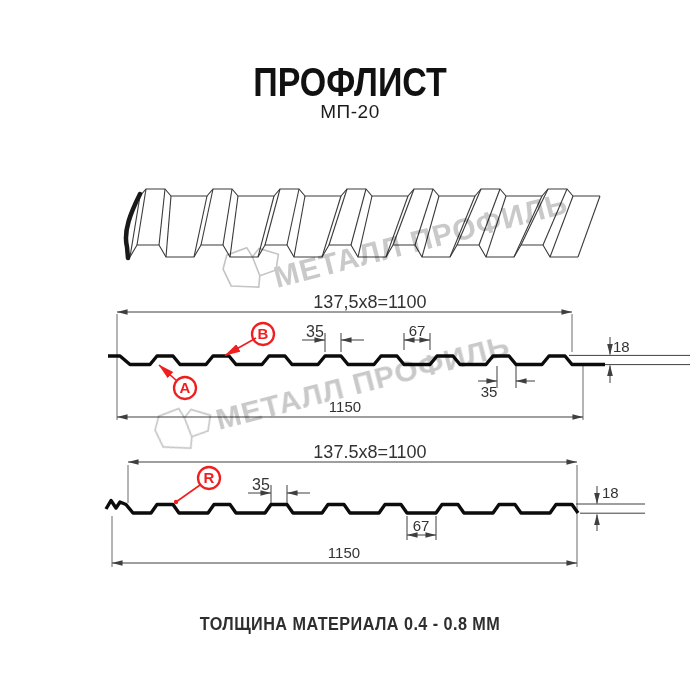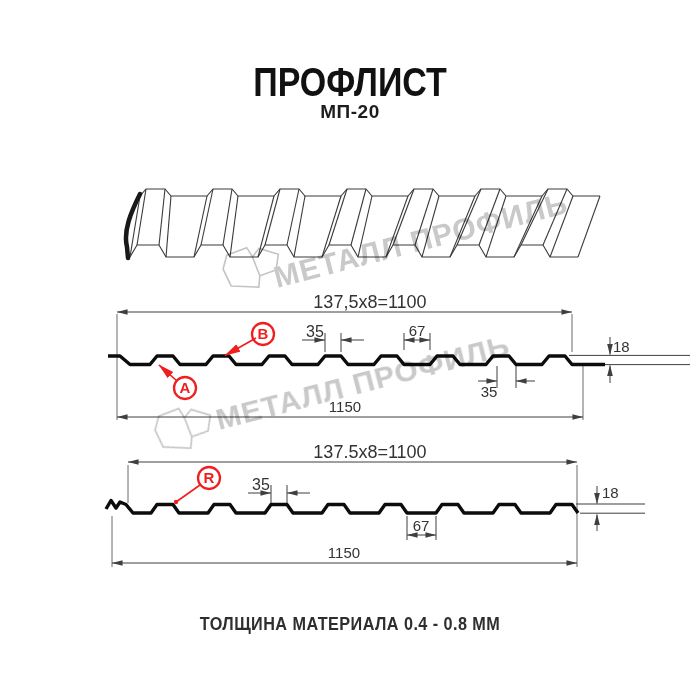--- a/index.html
+++ b/index.html
@@ -2,21 +2,21 @@
 <html><head>
 <meta charset="utf-8">
 <style>
   html,body{margin:0;padding:0;}
   body{width:700px;height:700px;background:#ffffff;position:relative;overflow:hidden;
        font-family:"Liberation Sans",sans-serif;}
   .title{position:absolute;top:60px;left:0;width:700px;text-align:center;
          font-size:40px;font-weight:bold;color:#111;letter-spacing:0px;
          transform:scaleX(.85);transform-origin:50% 50%;}
   .subtitle{position:absolute;top:101px;left:0;width:700px;text-align:center;
-         font-size:19px;font-weight:bold;color:#1c1c1c;letter-spacing:.5px;}
+         font-size:19px;font-weight:normal;color:#1c1c1c;letter-spacing:.5px;}
   .footer{position:absolute;top:614px;left:0;width:700px;text-align:center;
          font-size:18px;font-weight:bold;color:#2e2e2e;letter-spacing:.5px;
          transform:scaleX(.9);transform-origin:50% 50%;}
   svg.stage{position:absolute;left:0;top:0;}
   .dimtxt{font-size:15px;fill:#333;}
   .dimtxt-big{font-size:18px;fill:#333;}
   .dimtxt-sm{font-size:16px;fill:#333;}
   .red-label{font-size:15px;font-weight:bold;fill:#f01e1e;}
   .wm{mix-blend-mode:multiply;}
   .wmtxt{font-size:30px;font-weight:bold;fill:#c9c9c9;letter-spacing:1px;}

